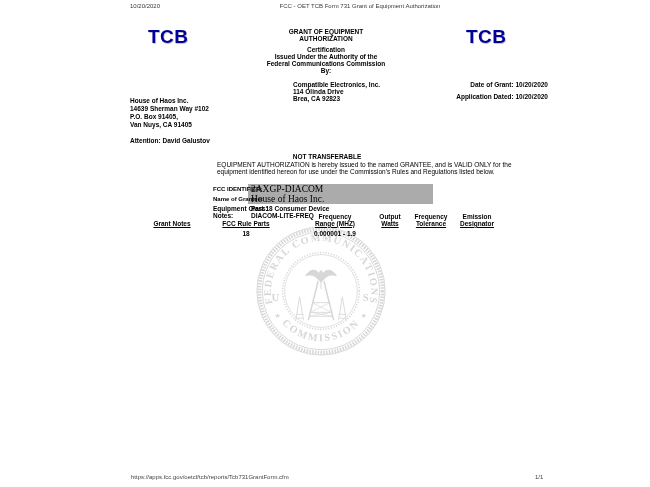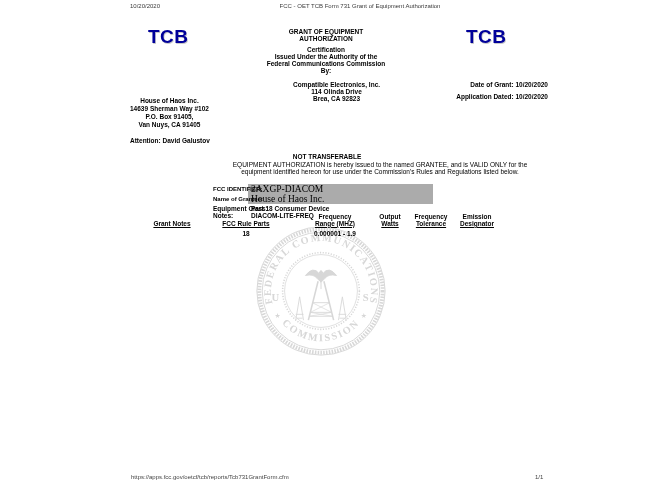--- a/index.html
+++ b/index.html
@@ -1,20 +1,20 @@
 <!DOCTYPE html>
 <html><head>
 <meta charset="utf-8">
 <style>
   html,body{margin:0;padding:0;background:#ffffff;}
   .page{
     position:relative;width:650px;height:487px;background:#ffffff;overflow:hidden;
     font-family:"Liberation Sans", sans-serif;color:#000;
   }
-  .abs{position:absolute;text-align:center;}
+  .abs{position:absolute;}
   .tiny{font-size:6px;line-height:7px;color:#3a3a3a;}
   .b{font-weight:bold;}
   .doc{font-size:6.5px;line-height:7px;}
   .tcb{
     font-size:19px;font-weight:bold;letter-spacing:0.5px;
     text-shadow:0.7px 0.7px 0 #c9c9c9;
   }
   .center{text-align:center;}
   .right{text-align:right;}
   .heading-block div{line-height:7px;}

